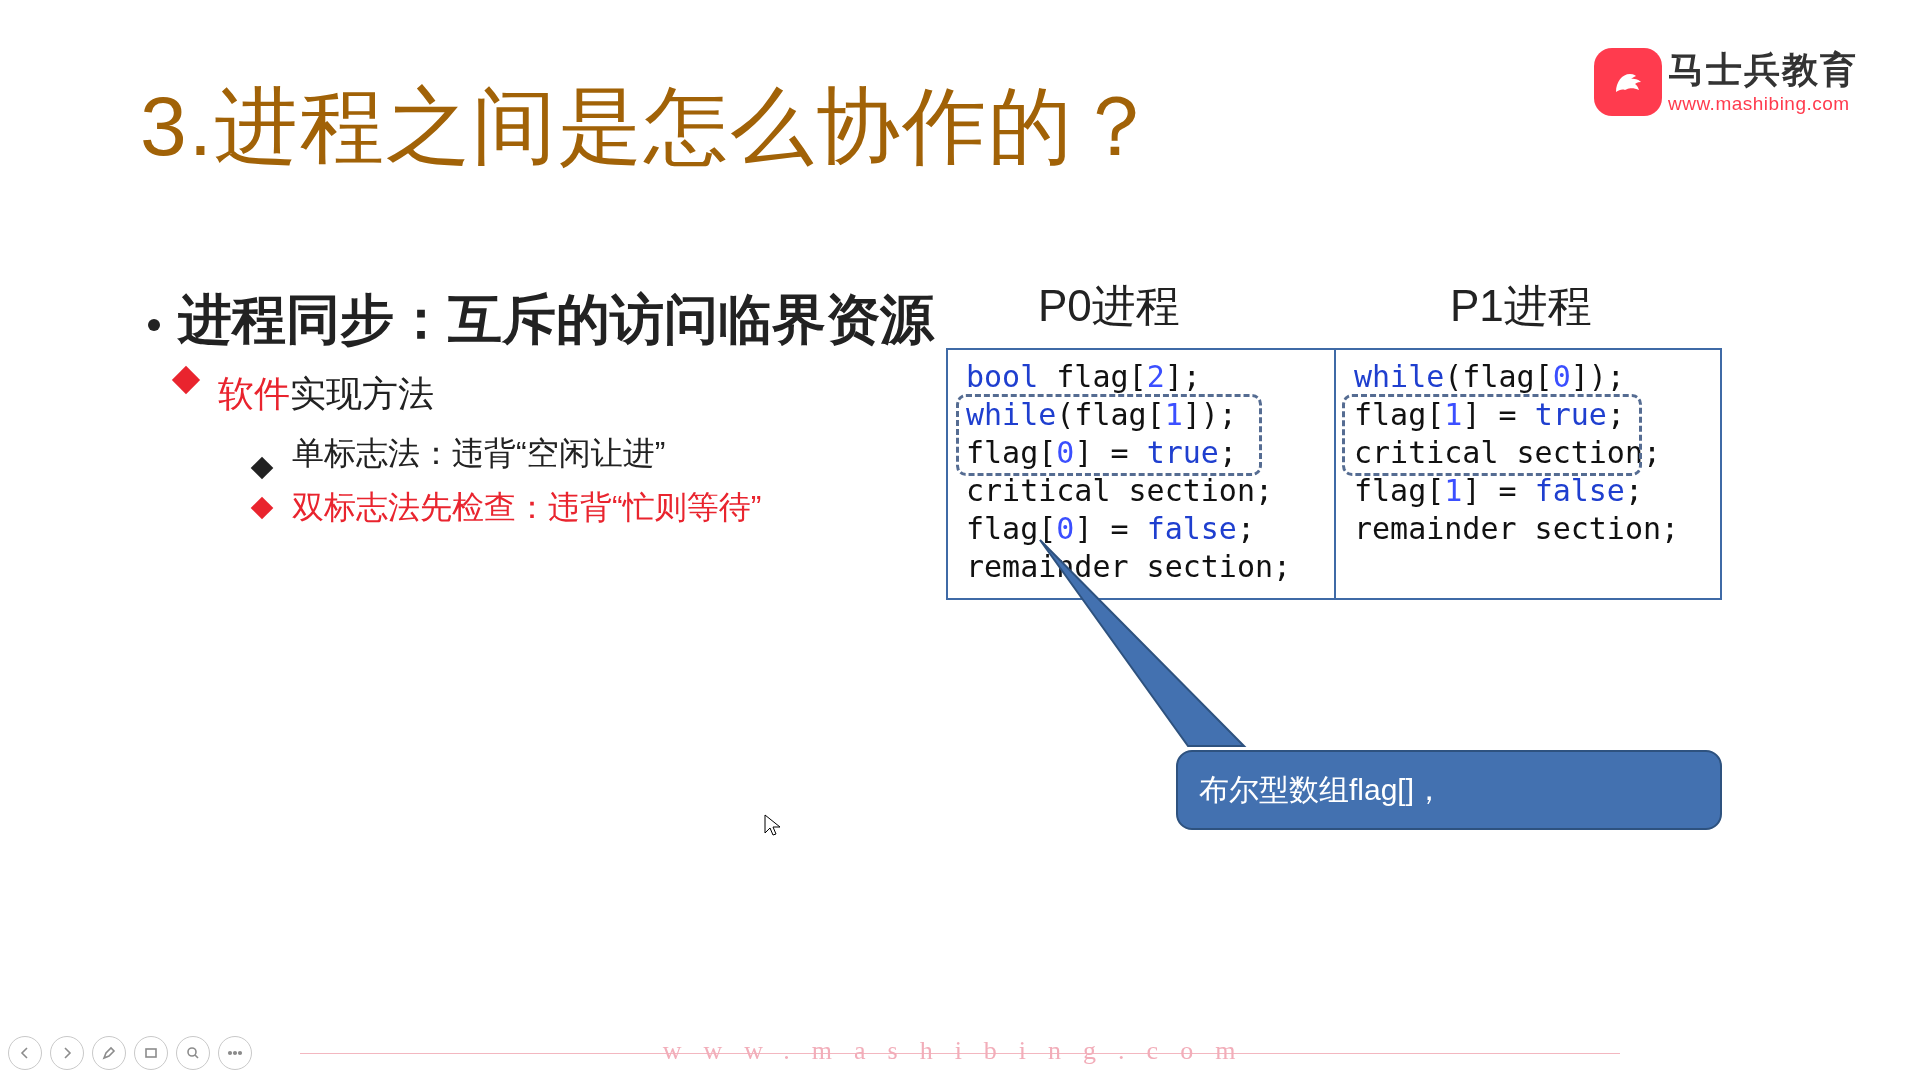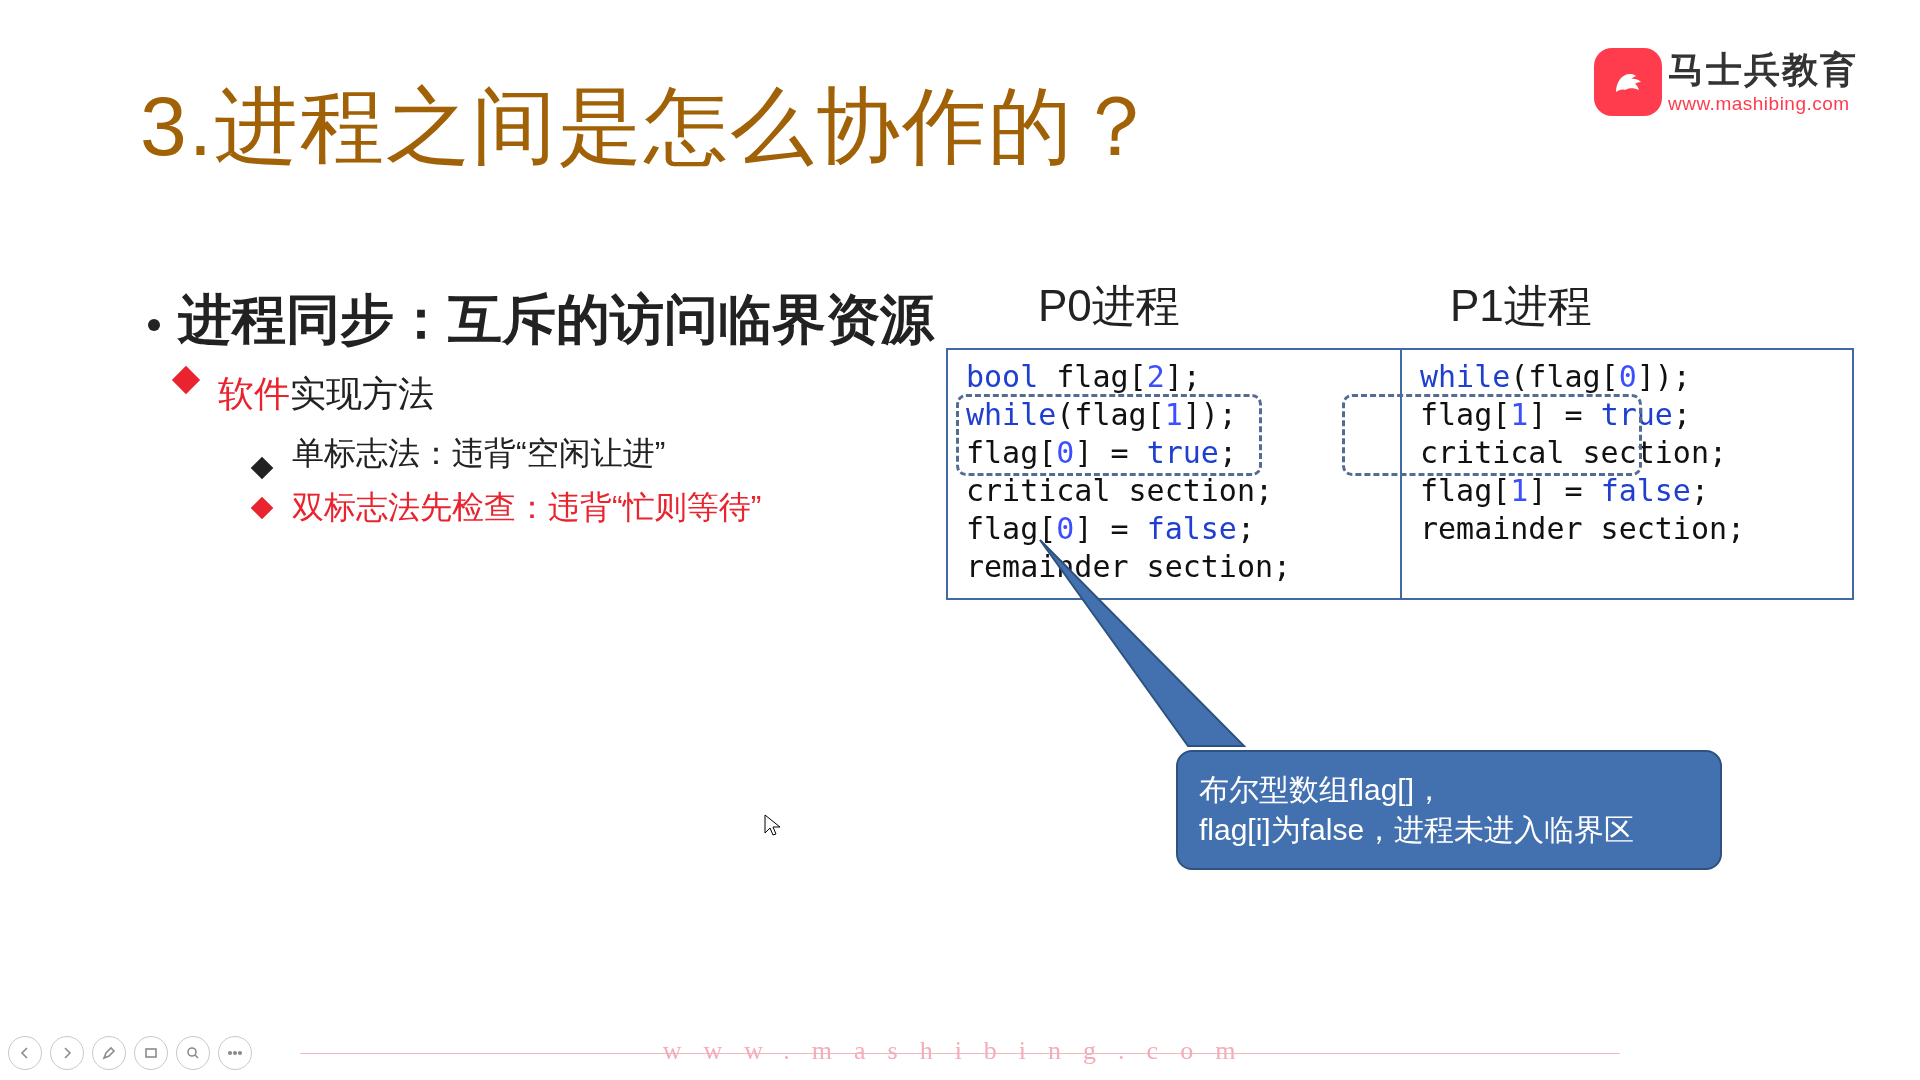--- a/index.html
+++ b/index.html
@@ -24,21 +24,21 @@
   .b3{position:absolute;left:254px;top:486px;display:flex;align-items:center;font-size:32px;color:#e9242e}
   .diamond{display:inline-block;width:20px;height:20px;transform:rotate(45deg);margin-right:22px;flex:none}
   .diamond.red{background:#e9242e}
   .diamond.black{background:#222}
   .diamond.sm{width:16px;height:16px}
   
   .proc-headers{position:absolute;top:277px;font-size:44px;color:#222}
   .ph0{left:1038px}
   .ph1{left:1450px}
   .code-table{position:absolute;left:946px;top:348px;border:2px solid #3f6aa6;display:flex;background:#fff}
-  .col{width:452px;padding:8px 18px 12px 18px;font-family:Consolas,Menlo,monospace;font-size:30px;line-height:38px;color:#111;position:relative}
+  .col{width:386px;padding:8px 18px 12px 18px;font-family:Consolas,Menlo,monospace;font-size:30px;line-height:38px;color:#111;position:relative}
   .col+.col{border-left:2px solid #3f6aa6}
   .code .kw{color:#1f3fcf}
   .code .num{color:#3b4fff}
   .cmt-col{position:absolute;left:1730px;top:356px;font-family:Consolas,Menlo,monospace;font-size:30px;line-height:38px;color:#8a8a8a;font-style:italic}
   .cmt-col div{height:38px}
   
   .dash{position:absolute;border:3px dashed #556c92;border-radius:10px;pointer-events:none}
   .dash1{left:956px;top:394px;width:306px;height:82px}
   .dash2{left:1342px;top:394px;width:300px;height:82px}
   
@@ -118,21 +118,20 @@
 
 
   <div class="dash dash1"></div>
   <div class="dash dash2"></div>
 
   <svg class="callout-arrow" width="260" height="260">
     <polygon points="12,12 160,218 216,218" fill="#4371b0" stroke="#2e527f" stroke-width="2"></polygon>
   </svg>
   <div class="callout">
     <div>布尔型数组flag[]，</div>
-    <div>flag[i]为false，进程未进入临界区</div>
   </div>
 
   <div class="foot-line"></div>
   <div class="foot-url">www.mashibing.com</div>
 
   <div class="toolbar">
     <div class="tbtn">
         <svg width="14" height="14" viewBox="0 0 14 14">
           <polyline points="9,2 4,7 9,12"></polyline>
         </svg>

